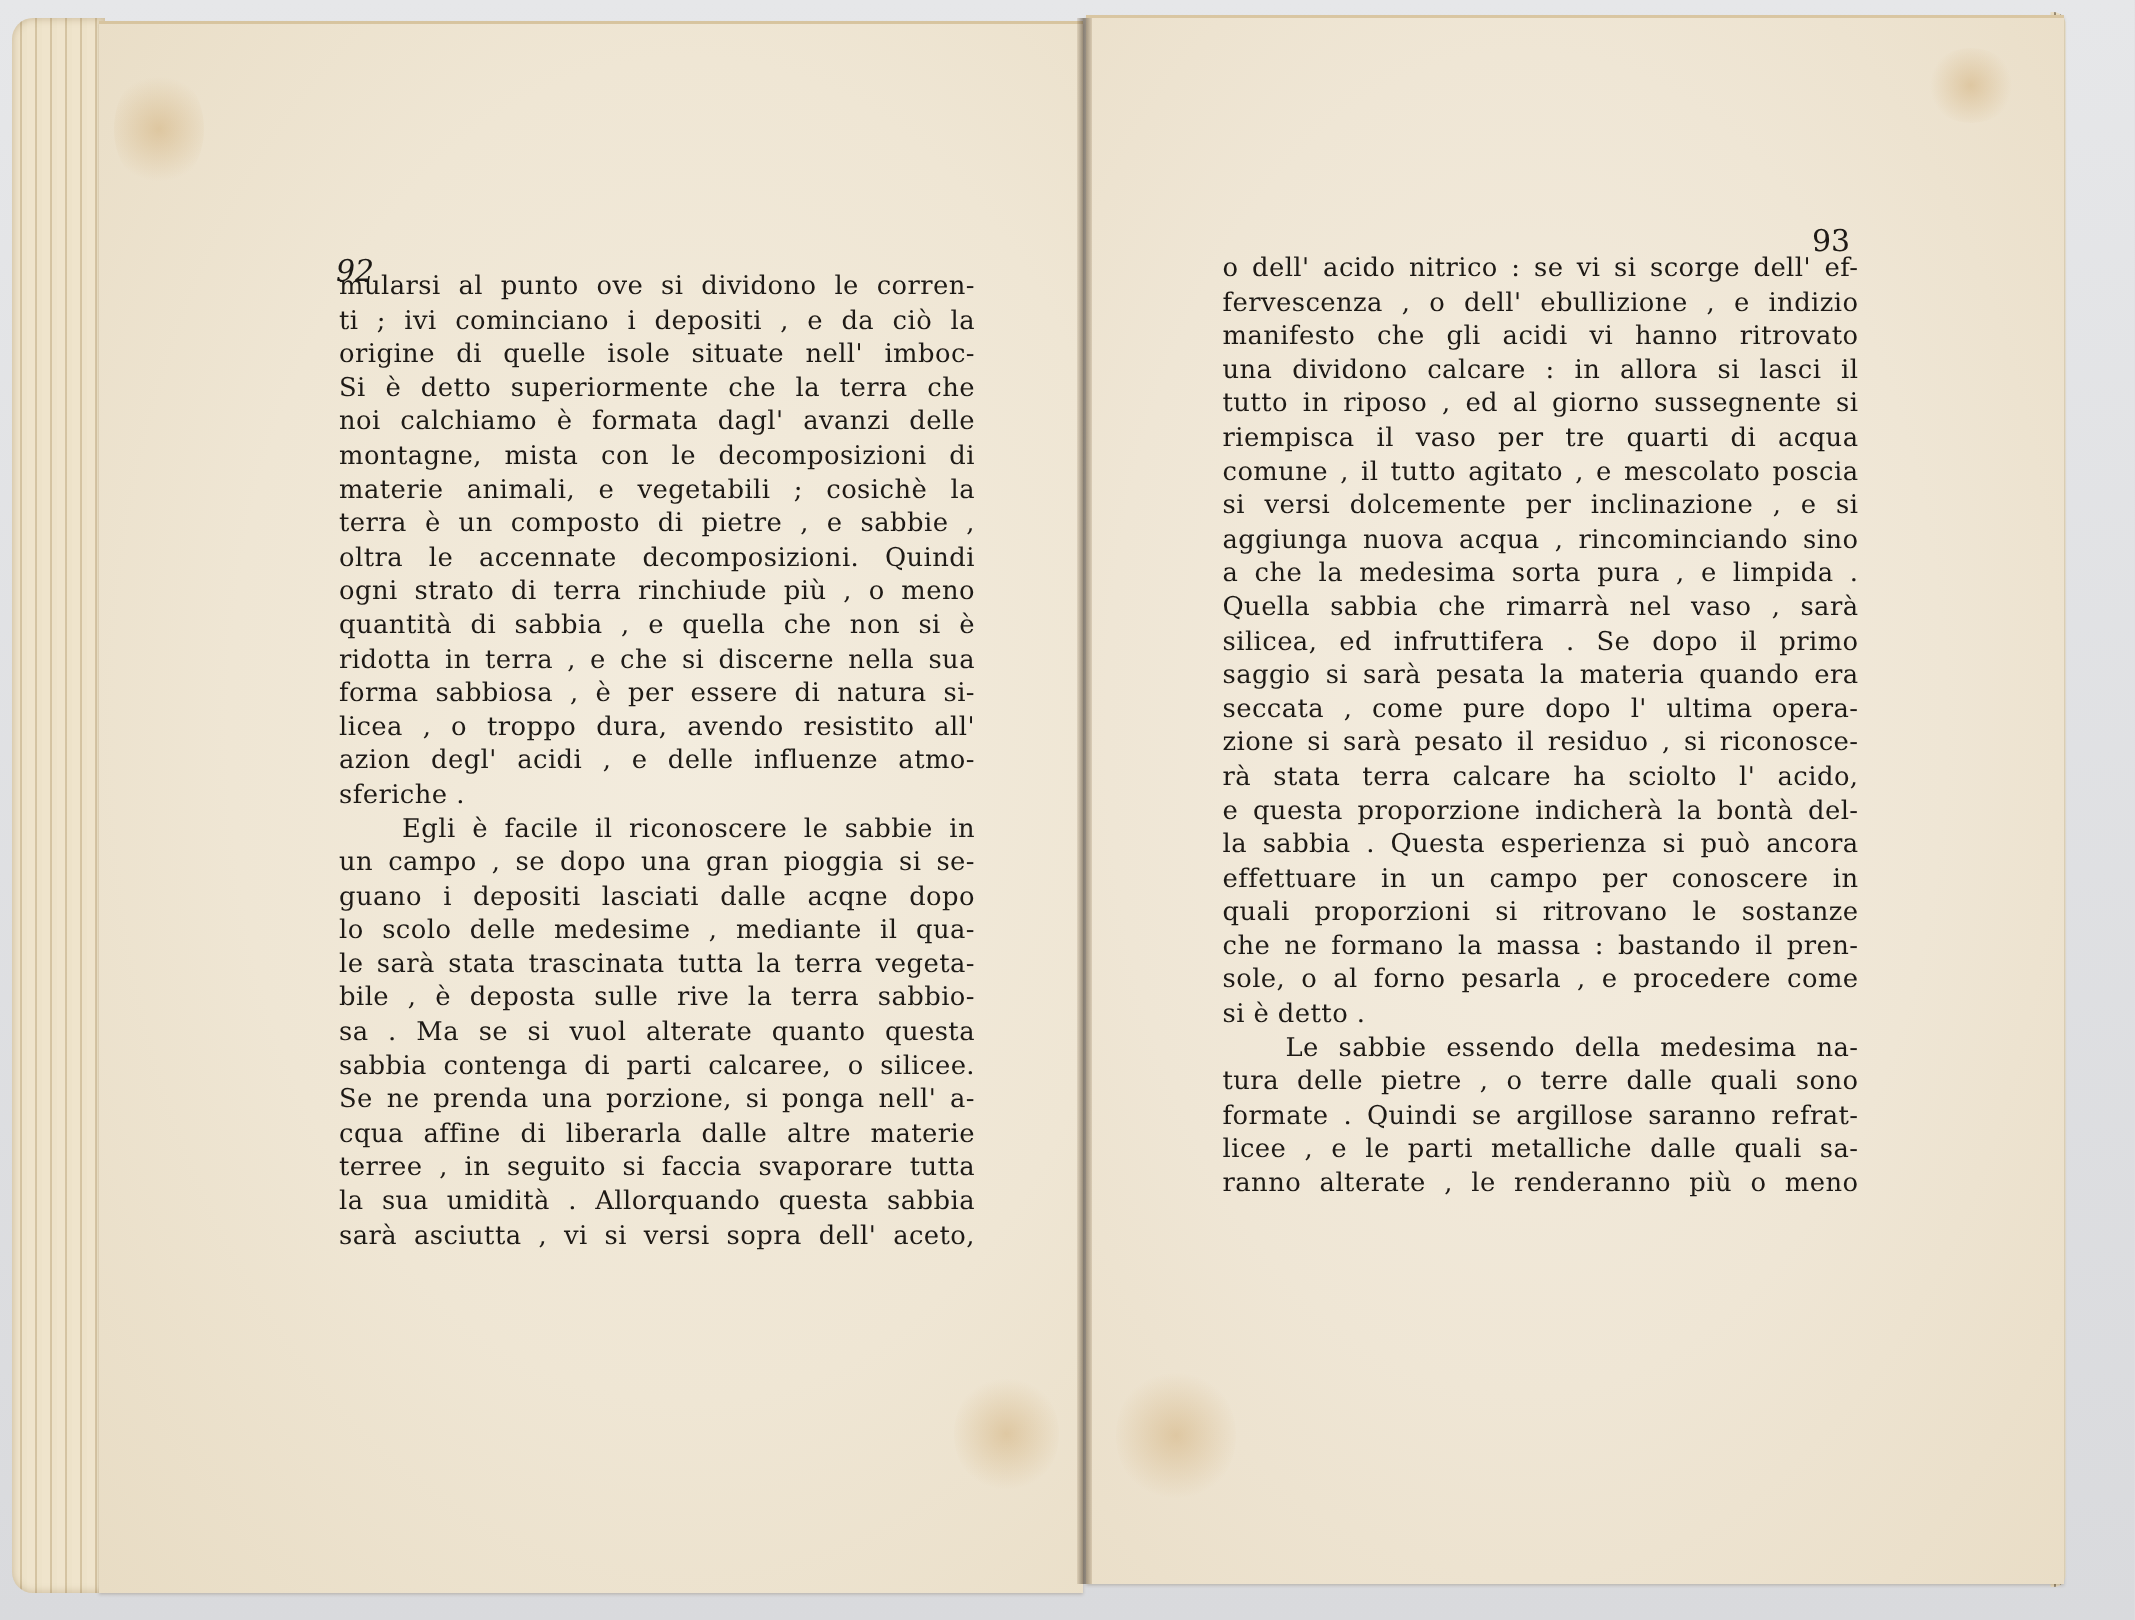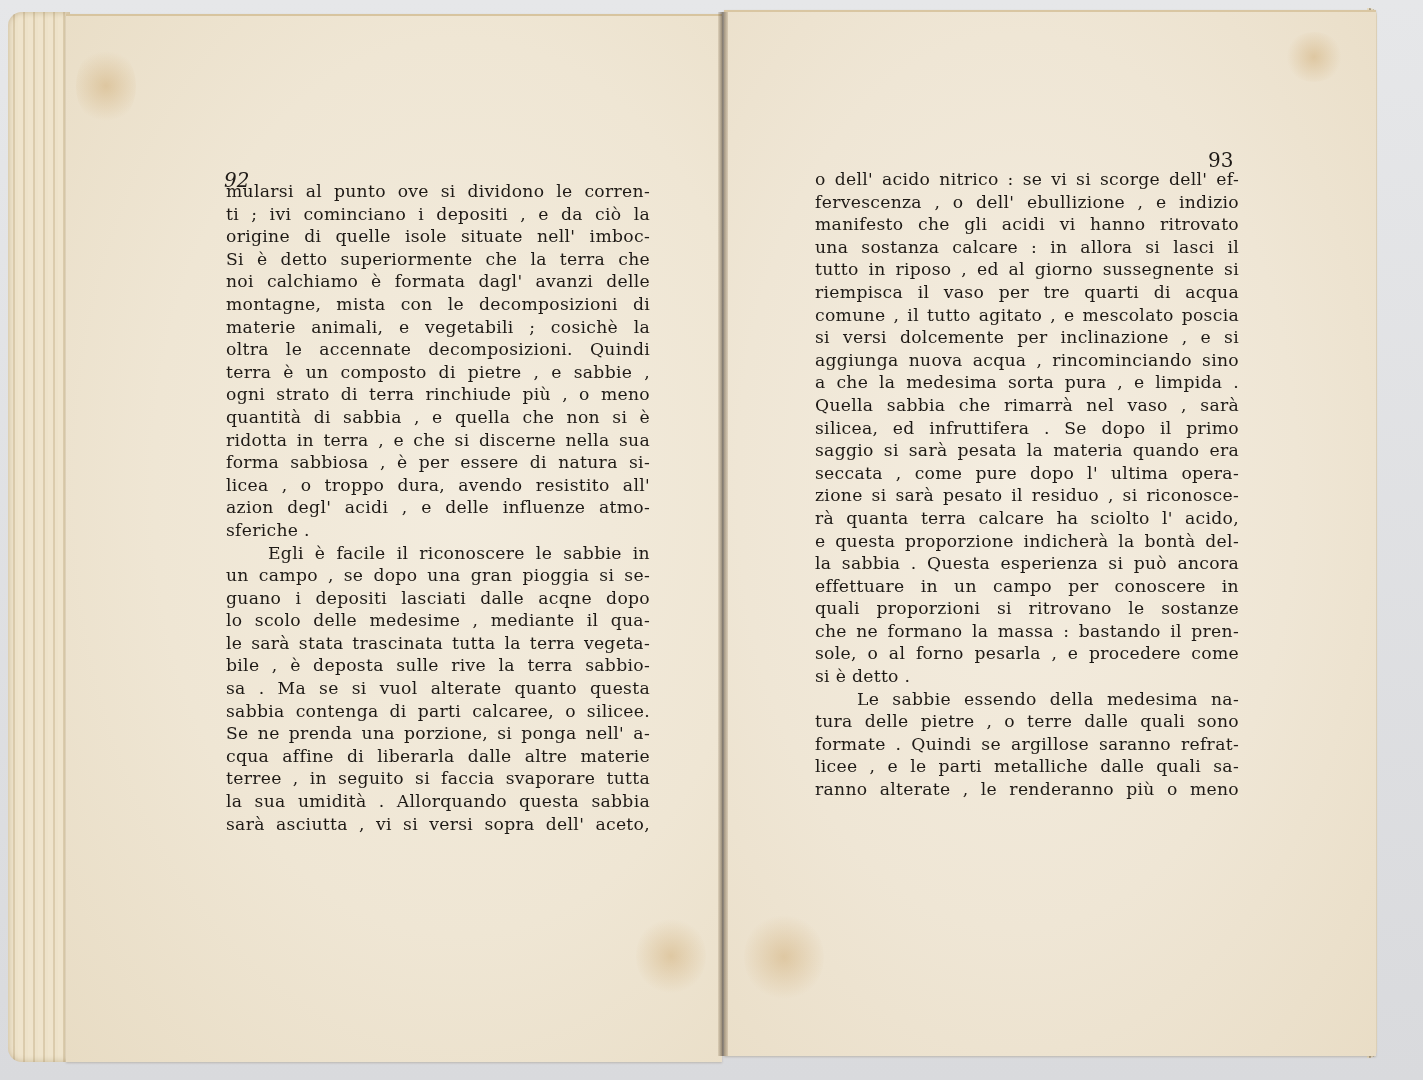--- a/index.html
+++ b/index.html
@@ -87,22 +87,22 @@
 
   <div class="page-number" style="left:224px;top:168px;font-style:italic;">92</div>
   <div class="text-block" style="left:226px;top:180px;width:424px;">
     <span class="line">mularsi al punto ove si dividono le corren-</span>
     <span class="line">ti ; ivi cominciano i depositi , e da ciò la</span>
     <span class="line">origine di quelle isole situate nell' imboc-</span>
     <span class="line">Si è detto superiormente che la terra che</span>
     <span class="line">noi calchiamo è formata dagl' avanzi delle</span>
     <span class="line">montagne, mista con le decomposizioni di</span>
     <span class="line">materie animali, e vegetabili ; cosichè la</span>
+    <span class="line">terra è un composto di pietre , e sabbie ,</span>
     <span class="line">oltra le accennate decomposizioni. Quindi</span>
-    <span class="line">terra è un composto di pietre , e sabbie ,</span>
     <span class="line">ogni strato di terra rinchiude più , o meno</span>
     <span class="line">quantità di sabbia , e quella che non si è</span>
     <span class="line">ridotta in terra , e che si discerne nella sua</span>
     <span class="line">forma sabbiosa , è per essere di natura si-</span>
     <span class="line">licea , o troppo dura, avendo resistito all'</span>
     <span class="line">azion degl' acidi , e delle influenze atmo-</span>
     <span class="line last">sferiche .</span>
     <span class="line indent">Egli è facile il riconoscere le sabbie in</span>
     <span class="line">un campo , se dopo una gran pioggia si se-</span>
     <span class="line">guano i depositi lasciati dalle acqne dopo</span>
@@ -116,33 +116,33 @@
     <span class="line">terree , in seguito si faccia svaporare tutta</span>
     <span class="line">la sua umidità . Allorquando questa sabbia</span>
     <span class="line">sarà asciutta , vi si versi sopra dell' aceto,</span>
   </div>
 
   <div class="page-number" style="left:1208px;top:148px;">93</div>
   <div class="text-block" style="left:815px;top:168px;width:424px;">
     <span class="line">o dell' acido nitrico : se vi si scorge dell' ef-</span>
     <span class="line">fervescenza , o dell' ebullizione , e indizio</span>
     <span class="line">manifesto che gli acidi vi hanno ritrovato</span>
-    <span class="line">una sostanza calcare : in allora si lasci il</span>
+    <span class="line">una dividono calcare : in allora si lasci il</span>
     <span class="line">tutto in riposo , ed al giorno sussegnente si</span>
     <span class="line">riempisca il vaso per tre quarti di acqua</span>
     <span class="line">comune , il tutto agitato , e mescolato poscia</span>
     <span class="line">si versi dolcemente per inclinazione , e si</span>
     <span class="line">aggiunga nuova acqua , rincominciando sino</span>
     <span class="line">a che la medesima sorta pura , e limpida .</span>
     <span class="line">Quella sabbia che rimarrà nel vaso , sarà</span>
     <span class="line">silicea, ed infruttifera . Se dopo il primo</span>
     <span class="line">saggio si sarà pesata la materia quando era</span>
     <span class="line">seccata , come pure dopo l' ultima opera-</span>
     <span class="line">zione si sarà pesato il residuo , si riconosce-</span>
-    <span class="line">rà quanta terra calcare ha sciolto l' acido,</span>
+    <span class="line">rà stata terra calcare ha sciolto l' acido,</span>
     <span class="line">e questa proporzione indicherà la bontà del-</span>
     <span class="line">la sabbia . Questa esperienza si può ancora</span>
     <span class="line">effettuare in un campo per conoscere in</span>
     <span class="line">quali proporzioni si ritrovano le sostanze</span>
     <span class="line">che ne formano la massa : bastando il pren-</span>
     <span class="line">sole, o al forno pesarla , e procedere come</span>
     <span class="line last">si è detto .</span>
     <span class="line indent">Le sabbie essendo della medesima na-</span>
     <span class="line">tura delle pietre , o terre dalle quali sono</span>
     <span class="line">formate . Quindi se argillose saranno refrat-</span>

